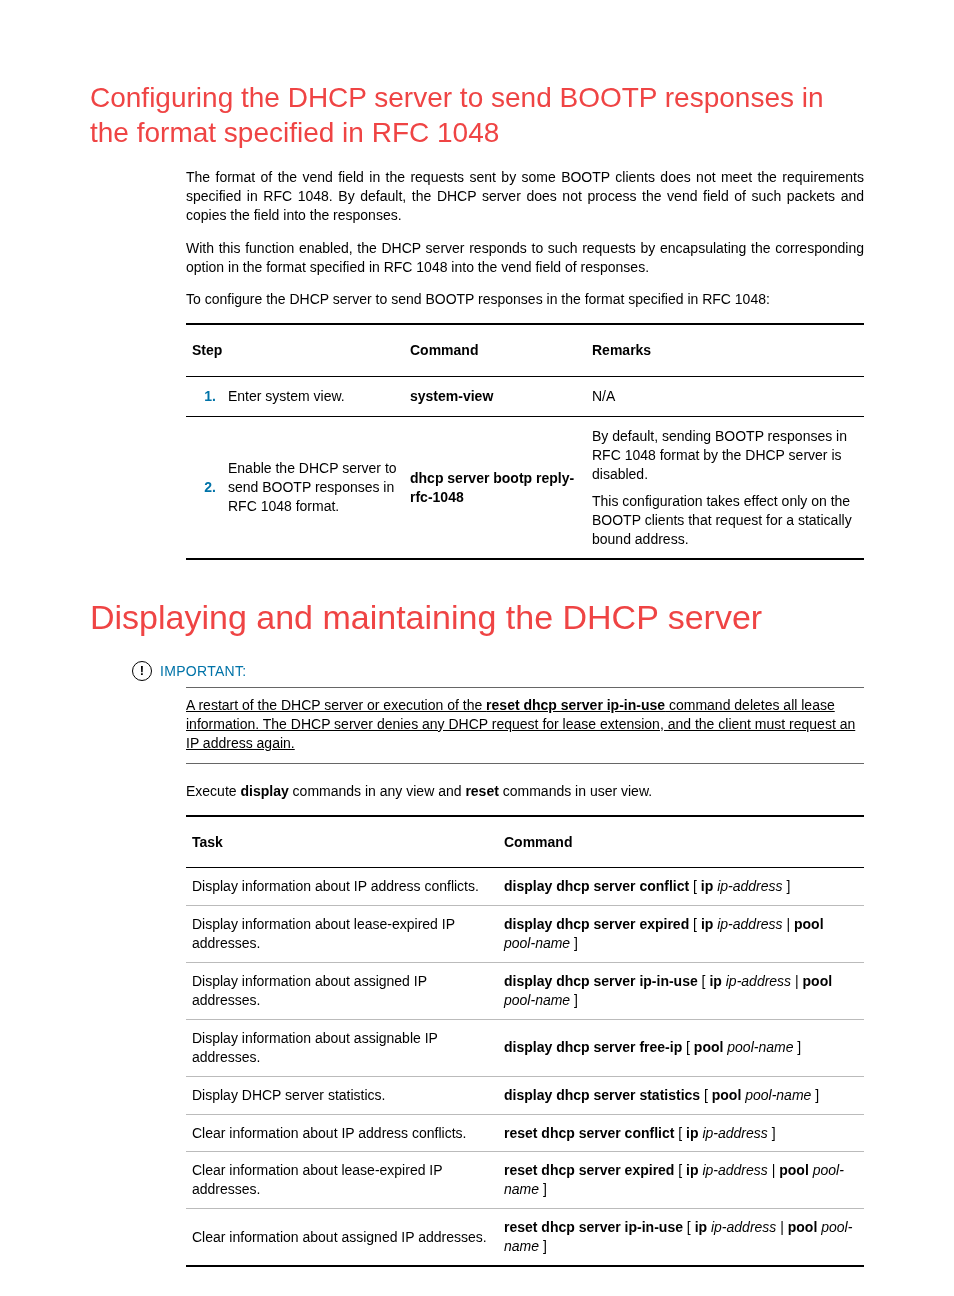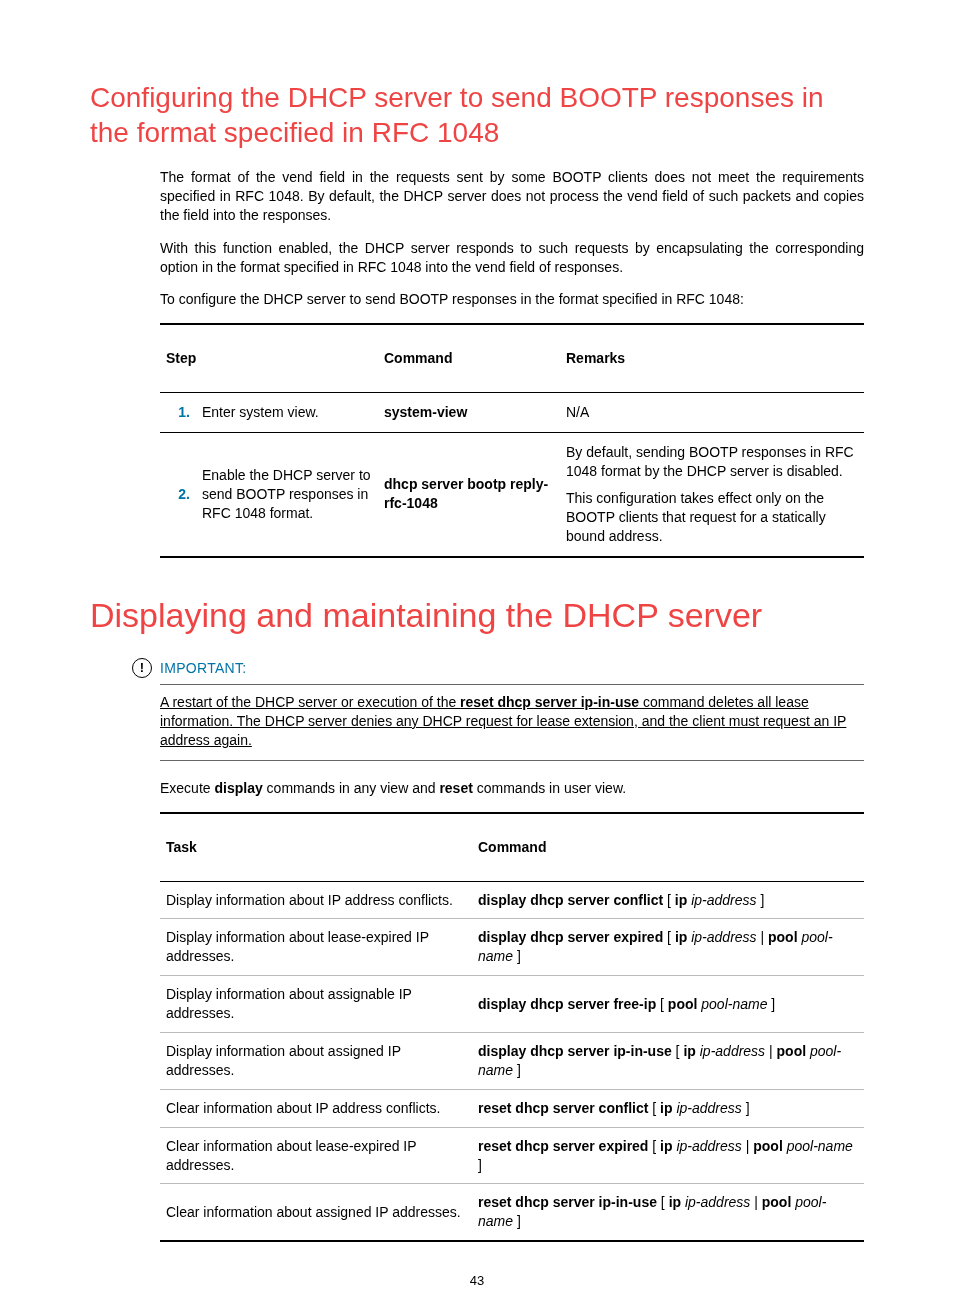--- a/index.html
+++ b/index.html
@@ -18,34 +18,34 @@
     color: #ef4444;
     font-size: 28px;
     margin: 0 0 18px 0;
     line-height: 1.25;
   }
   h1.main {
     font-size: 34px;
     margin-top: 36px;
     margin-bottom: 22px;
   }
-  .body-indent { margin-left: 70px; }
+  .body-indent { margin-left: 96px; }
   p { margin: 0 0 14px 0; text-align: justify; }
   table {
     border-collapse: collapse;
     width: 100%;
     font-size: 14px;
     margin-bottom: 10px;
   }
   table thead th {
     text-align: left;
     font-weight: bold;
     border-top: 2px solid #000;
     border-bottom: 1px solid #000;
-    padding: 24px 6px;
+    padding: 16px 6px;
   }
   table.steps tbody td {
     border-bottom: 1px solid #000;
     padding: 10px 6px;
     vertical-align: middle;
   }
   table.steps tbody tr:last-child td { border-bottom: 2px solid #000; }
   table.tasks tbody td {
     border-bottom: 1px solid #bbb;
     padding: 9px 6px;
@@ -152,26 +152,30 @@
     <tbody id="tasks-body">
         <tr>
           <td>Display information about IP address conflicts.</td>
           <td class="cmd-td"><span class="bold">display dhcp server conflict</span><span> [ </span><span class="bold">ip</span><span> </span><span class="ital">ip-address</span><span> ]</span></td>
         </tr>
         <tr>
           <td>Display information about lease-expired IP addresses.</td>
           <td class="cmd-td"><span class="bold">display dhcp server expired</span><span> [ </span><span class="bold">ip</span><span> </span><span class="ital">ip-address</span><span> | </span><span class="bold">pool</span><span> </span><span class="ital">pool-name</span><span> ]</span></td>
         </tr>
         <tr>
+          <td>Display information about assigned IP addresses.</td>
+          <td class="cmd-td"><span class="bold">display dhcp server ip-in-use</span><span> [ </span><span class="bold">ip</span><span> </span><span class="ital">ip-address</span><span> | </span><span class="bold">pool</span><span> </span><span class="ital">pool-name</span><span> ]</span></td>
+        </tr>
+        <tr>
           <td>Display information about assignable IP addresses.</td>
           <td class="cmd-td"><span class="bold">display dhcp server free-ip</span><span> [ </span><span class="bold">pool</span><span> </span><span class="ital">pool-name</span><span> ]</span></td>
         </tr>
         <tr>
-          <td>Display information about assigned IP addresses.</td>
-          <td class="cmd-td"><span class="bold">display dhcp server ip-in-use</span><span> [ </span><span class="bold">ip</span><span> </span><span class="ital">ip-address</span><span> | </span><span class="bold">pool</span><span> </span><span class="ital">pool-name</span><span> ]</span></td>
+          <td>Display DHCP server statistics.</td>
+          <td class="cmd-td"><span class="bold">display dhcp server statistics</span><span> [ </span><span class="bold">pool</span><span> </span><span class="ital">pool-name</span><span> ]</span></td>
         </tr>
         <tr>
           <td>Clear information about IP address conflicts.</td>
           <td class="cmd-td"><span class="bold">reset dhcp server conflict</span><span> [ </span><span class="bold">ip</span><span> </span><span class="ital">ip-address</span><span> ]</span></td>
         </tr>
         <tr>
           <td>Clear information about lease-expired IP addresses.</td>
           <td class="cmd-td"><span class="bold">reset dhcp server expired</span><span> [ </span><span class="bold">ip</span><span> </span><span class="ital">ip-address</span><span> | </span><span class="bold">pool</span><span> </span><span class="ital">pool-name</span><span> ]</span></td>
         </tr>
         <tr>

